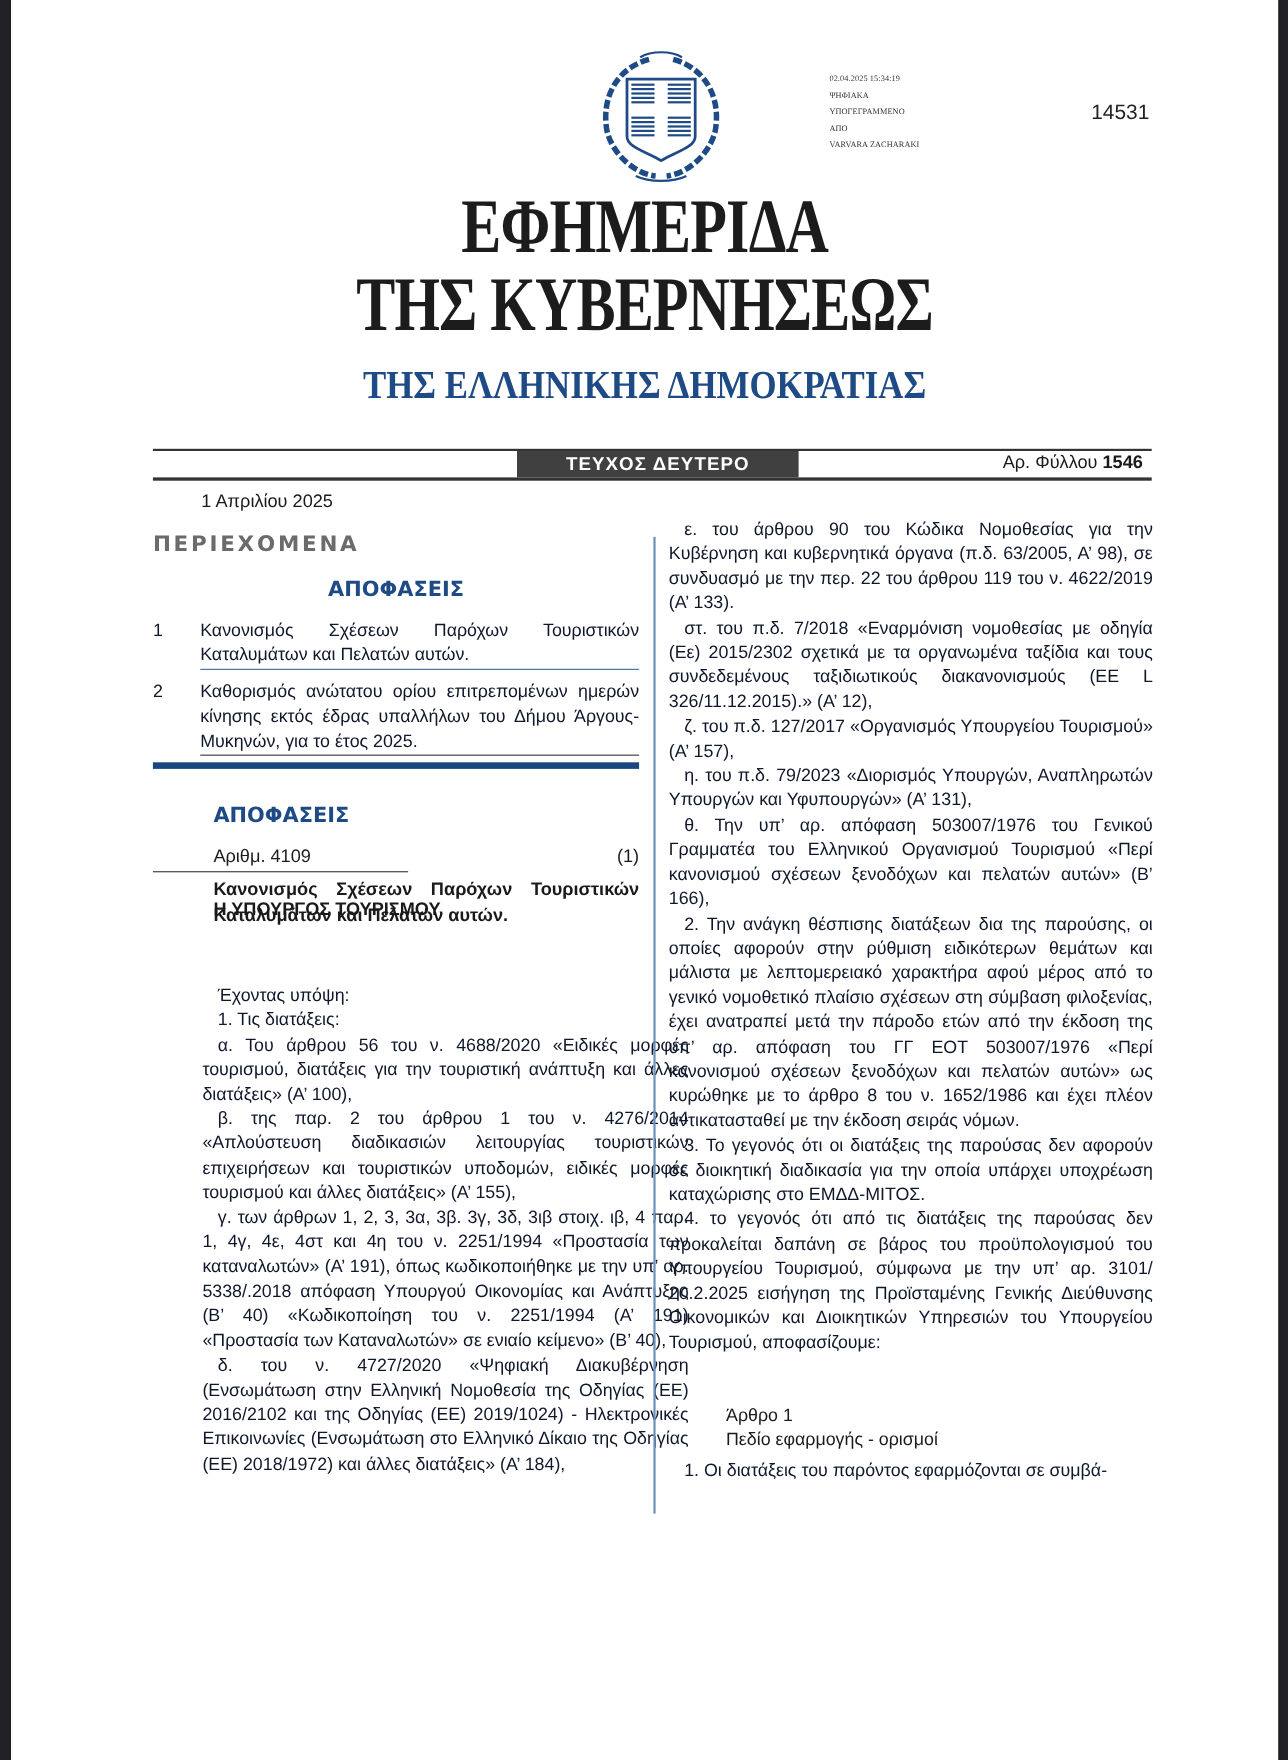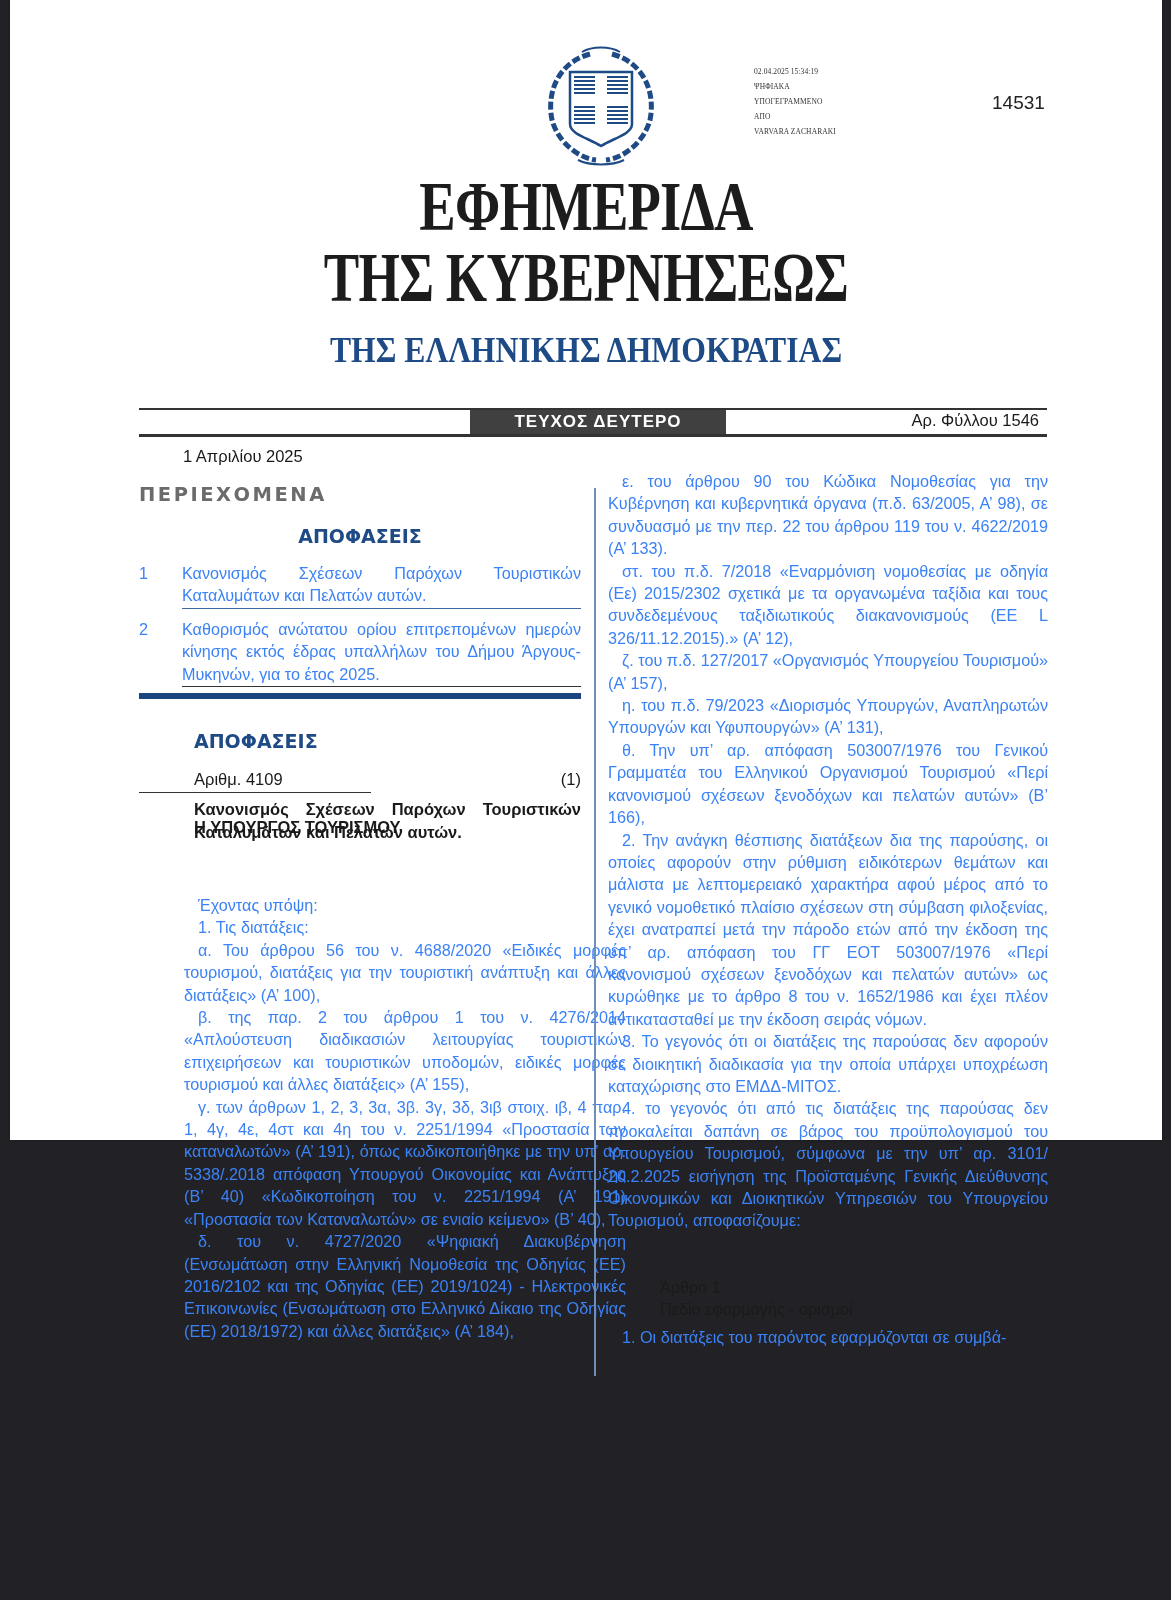--- a/index.html
+++ b/index.html
@@ -3,43 +3,43 @@
 <meta charset="utf-8">
 <style>
   html, body { margin: 0; padding: 0; }
   body {
     width: 1171px; height: 1600px; position: relative; overflow: hidden;
     background: #222226;
     font-family: "DejaVu Sans", "Liberation Sans", sans-serif;
     color: #1a1a1a;
   }
   .page {
-    position: absolute; left: 10px; top: 0; width: 1152px; height: 1140px;
+    position: absolute; left: 10px; top: 0; width: 1152px; height: 1600px;
     background: #ffffff;
     box-shadow: 0 0 3px rgba(0,0,0,0.25);
   }
   .abs { position: absolute; }
 
   
   .emblem { left: 528px; top: 42px; width: 126px; height: 126px; }
   .sig { left: 744px; top: 64px; font-family: "Liberation Serif", serif; font-size: 7.5px; line-height: 15px; color: #333; letter-spacing: 0.1px; }
   .page-no { left: 982px; top: 92px; font-family: "Liberation Sans", sans-serif; font-size: 19px; color: #222; }
   .t1 { left: 0; width: 1152px; top: 172px; text-align: center; font-family: "Liberation Serif", serif; font-weight: bold; font-size: 70px; line-height: 70px; letter-spacing: -1px; color: #1c1c1c; transform: scaleX(0.78); }
   .t2 { left: 0; width: 1152px; top: 243px; text-align: center; font-family: "Liberation Serif", serif; font-weight: bold; font-size: 70px; line-height: 70px; letter-spacing: -1px; color: #1c1c1c; transform: scaleX(0.76); }
   .t3 { left: 0; width: 1152px; top: 330px; text-align: center; font-family: "Liberation Serif", serif; font-weight: bold; font-size: 36px; line-height: 40px; color: #1e4a85; transform: scaleX(0.88); }
 
   .band-top { left: 129px; top: 408px; width: 908px; height: 2px; background: #333; }
   .band-bot { left: 129px; top: 434px; width: 908px; height: 3px; background: #333; }
   .band-date { left: 173px; top: 411px; font-family: "Liberation Sans", sans-serif; font-size: 16.5px; color: #1a1a1a; margin-top: 36px; }
   .band-issue { left: 460px; top: 410px; width: 256px; height: 24px; background: #404040; color: #fff; text-align: center; font-family: "Liberation Sans", sans-serif; font-weight: bold; font-size: 17px; line-height: 24px; letter-spacing: 1px; }
   .band-sheet { right: 123px; top: 411px; font-family: "Liberation Sans", sans-serif; font-size: 16.5px; color: #1a1a1a; text-align: right; }
-  .band-sheet b { font-weight: normal; }
+  .band-sheet b { font-weight: bold; }
 
   
-  .col { font-family: "Liberation Sans", sans-serif; font-size: 16.2px; line-height: 22.4px; color: #3b82f6; }
+  .col { font-family: "Liberation Sans", sans-serif; font-size: 16.2px; line-height: 22.4px; color: #0f172a; }
   .col p { margin: 0; text-align: justify; }
   .ind { text-indent: 14px; }
   .left { left: 147px; width: 442px; margin-left: 27px; }
   .right { left: 598px; width: 440px; }
   .vrule { left: 584px; top: 488px; width: 2px; height: 888px; background: #6d8fb8; }
 
   .toc-title { left: 129px; width: 442px; top: 483px; font-family: "DejaVu Sans", sans-serif; font-weight: bold; font-size: 19.5px; letter-spacing: 2.5px; color: #6b6b6b; }
   .toc-sub { left: 129px; width: 442px; top: 525px; text-align: center; font-family: "DejaVu Sans", sans-serif; font-weight: bold; font-size: 19px; color: #1e4a85; }
   .toc-item { left: 129px; width: 442px; display: flex; }
   .toc-num { width: 43px; flex: none; }

